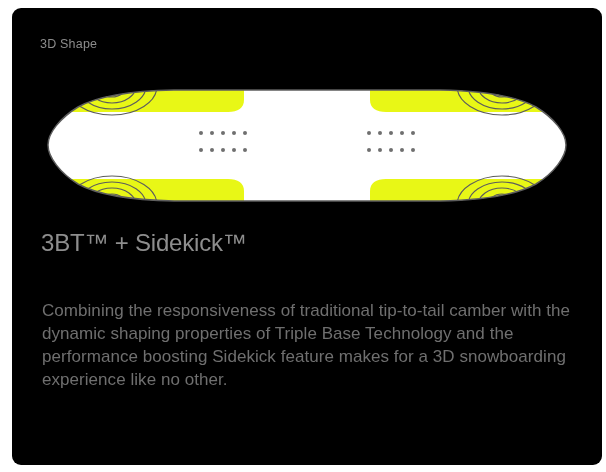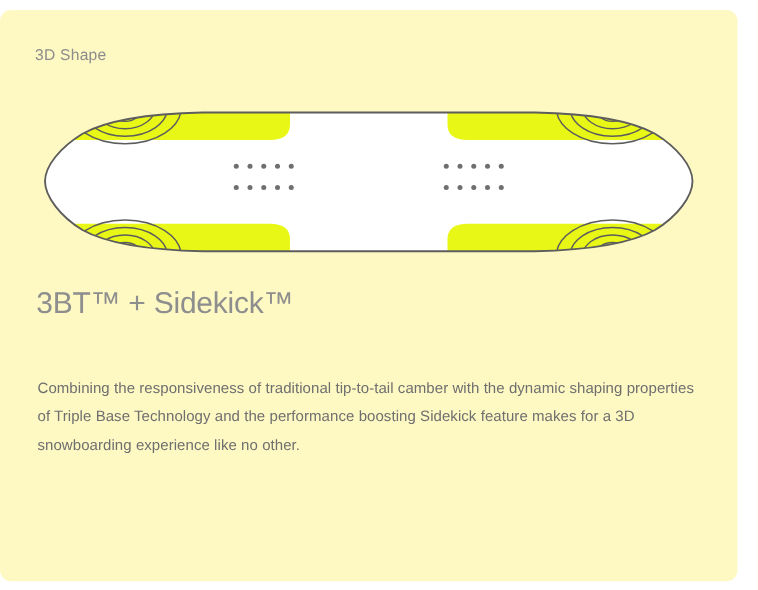--- a/index.html
+++ b/index.html
@@ -10,25 +10,25 @@
   body {
     width: 606px;
     height: 472px;
     font-family: "Liberation Sans", sans-serif;
     -webkit-font-smoothing: antialiased;
     overflow: hidden;
   }
 
   .card {
     position: absolute;
-    left: 0;
+    left: 12px;
     top: 8px;
     width: 590px;
     height: 457px;
-    background: #fef9c3;
+    background: #000000;
     border-radius: 9px;
     box-sizing: border-box;
     overflow: hidden;
   }
 
   .eyebrow {
     position: absolute;
     left: 28px;
     top: 28px;
     font-size: 12.5px;
@@ -62,21 +62,21 @@
     line-height: 38px;
     white-space: nowrap;
     margin: 0;
   }
 
   .body-copy {
     position: absolute;
     left: 30px;
     top: 291px;
     width: 530px;
-    font-size: 12px;
+    font-size: 17px;
     color: #6f6f6f;
     line-height: 23px;
     letter-spacing: 0.05px;
     margin: 0;
   }
 </style>
 </head>
 <body>
 
 <div class="card">

